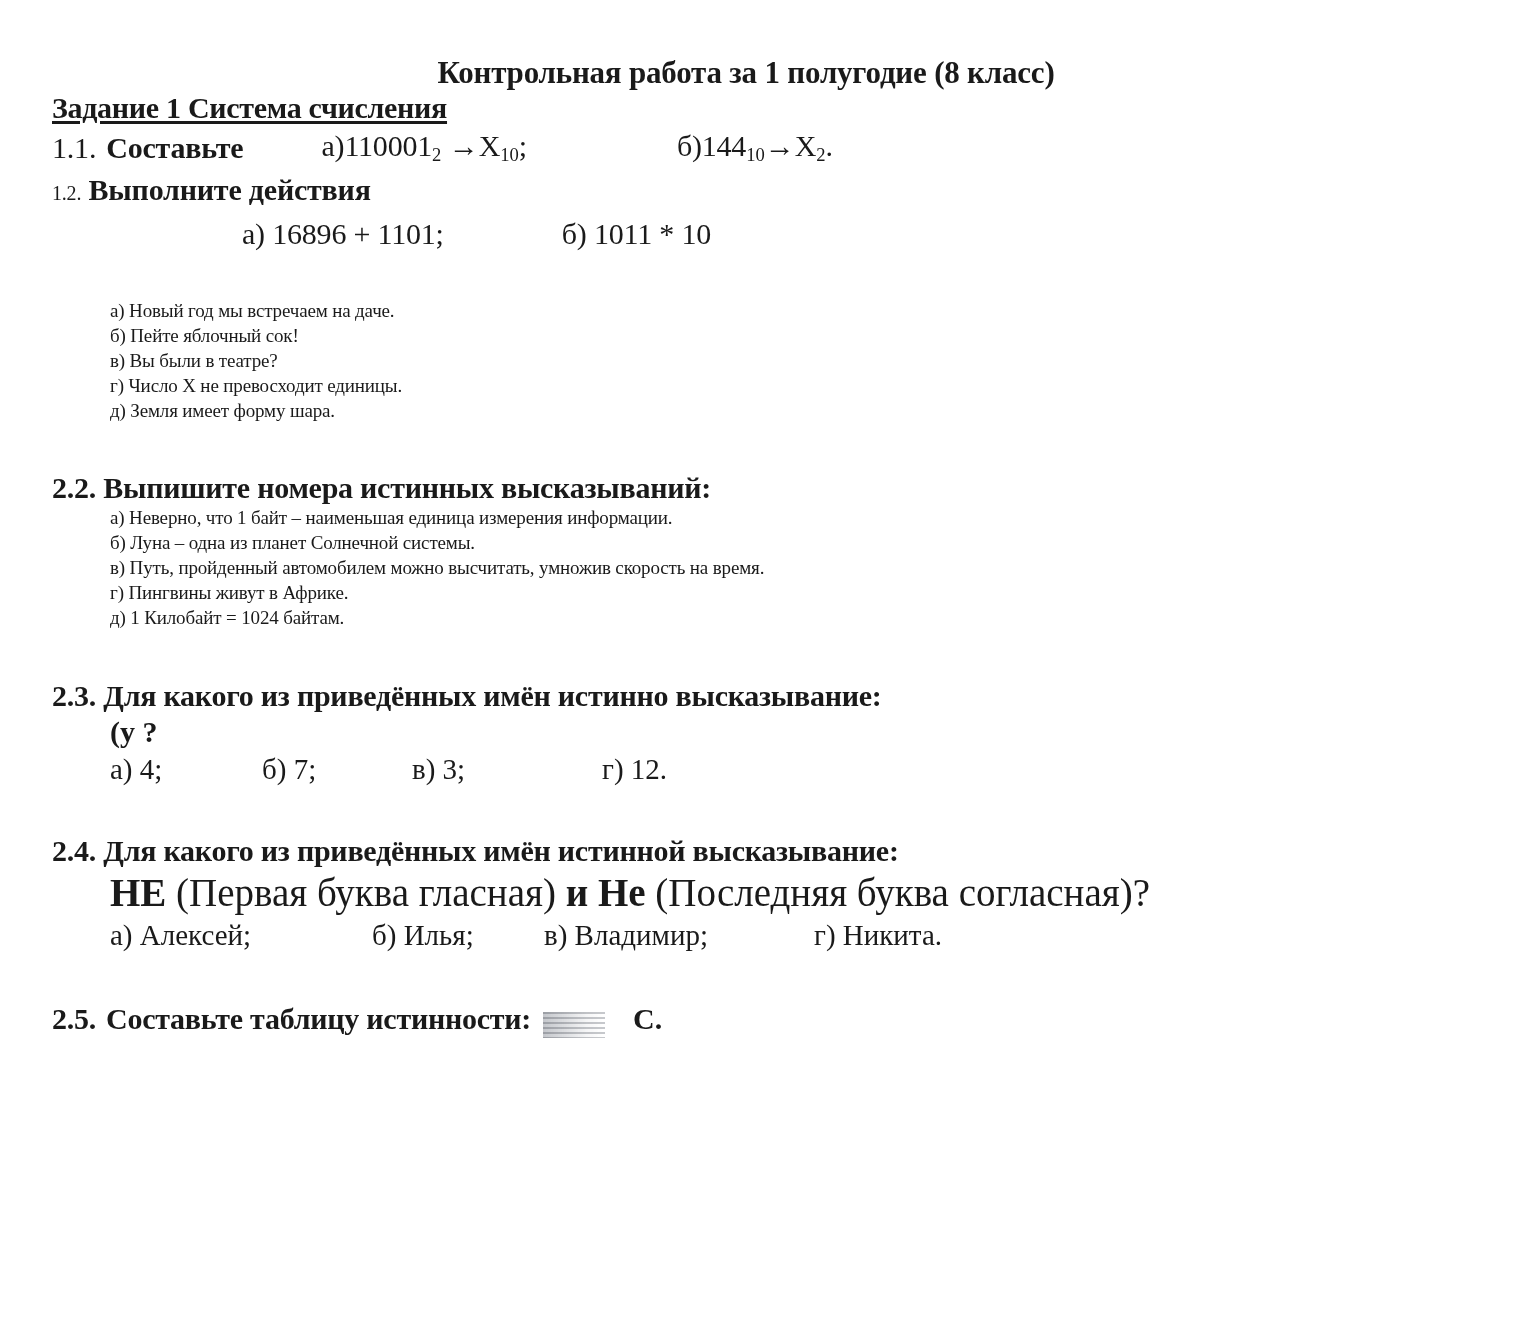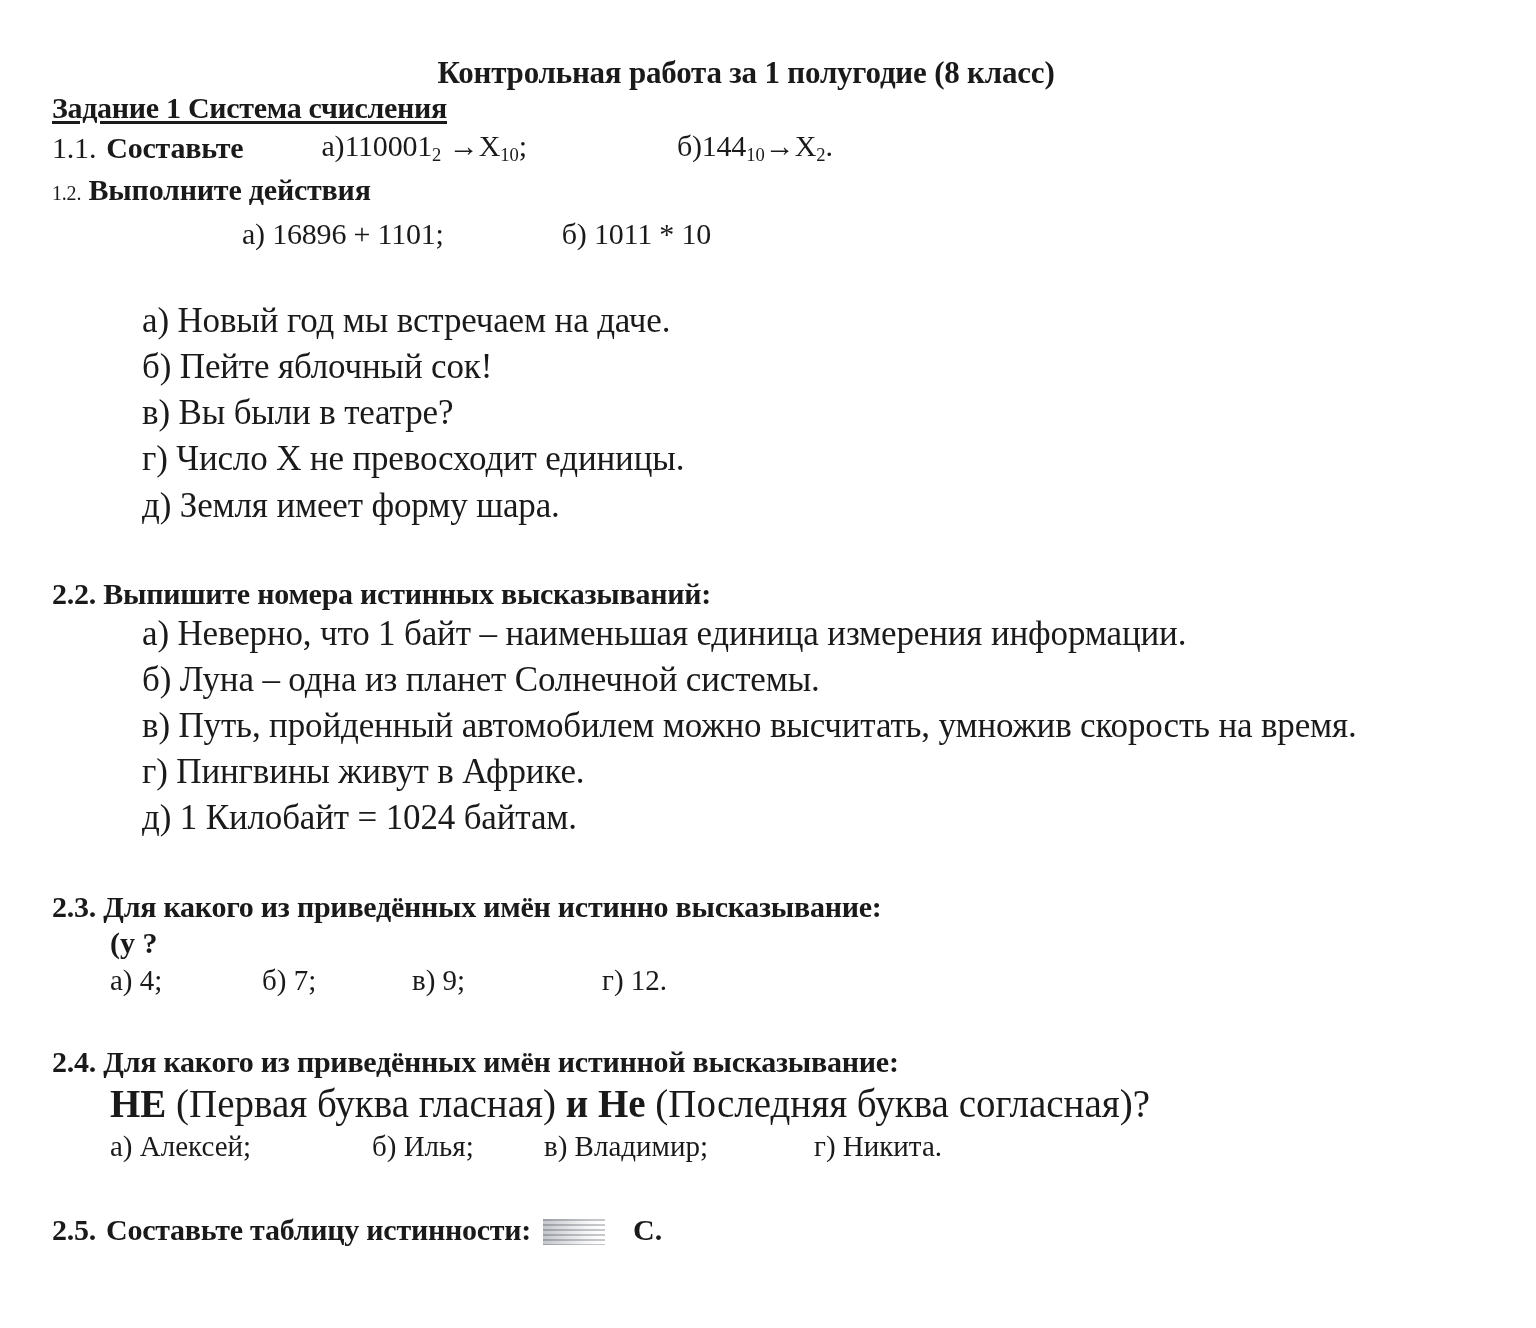--- a/index.html
+++ b/index.html
@@ -81,25 +81,24 @@
     font-weight: bold;
     font-size: 30px;
     letter-spacing: -0.25px;
     white-space: nowrap;
   }
   .q-2-1 { margin-top: 50px; }
   .opts {
     padding-left: 58px;
   }
   .opt {
-    font-size: 35px;
+    font-size: 19px;
     line-height: 1.32;
     white-space: nowrap;
     letter-spacing: -0.15px;
-    margin-left: 32px;
   }
   .q-2-2 { margin-top: 48px; }
   .q-2-3 { margin-top: 48px; }
   .formula-line {
     font-weight: bold;
     font-size: 30px;
     padding-left: 58px;
     margin-top: 2px;
   }
   .inline-opts {
@@ -123,21 +122,21 @@
     margin-top: 4px;
     font-size: 29px;
     white-space: nowrap;
   }
   .nm-a { display: inline-block; width: 262px; }
   .nm-b { display: inline-block; width: 172px; }
   .nm-c { display: inline-block; width: 270px; }
   .q-2-5 {
     margin-top: 50px;
     display: flex;
-    align-items: center;
+    align-items: flex-end;
   }
   .smudge {
     display: inline-block;
     width: 62px;
     height: 26px;
     margin: 0 28px 0 12px;
     position: relative;
     top: 2px;
     background-image:
       linear-gradient(to right, rgba(130,135,145,0.55), rgba(150,155,165,0.10) 72%, rgba(255,255,255,0) 96%),
@@ -213,21 +212,21 @@
       <div class="opt">г) Пингвины живут в Африке.</div>
       <div class="opt">д) 1 Килобайт = 1024 байтам.</div>
     </div>
 
     <div class="q q-2-3">
       <span>2.3.</span>
       <span>Для какого из приведённых имён истинно высказывание:</span>
     </div>
     <div class="formula-line">(у ?</div>
     <div class="inline-opts">
-      <span class="io-a">а) 4;</span><span class="io-b">б) 7;</span><span class="io-c">в) 9;</span><span>г) 12.</span>
+      <span class="io-a">а) 4;</span><span class="io-b">б) 7;</span><span class="io-c">в) 3;</span><span>г) 12.</span>
     </div>
 
     <div class="q q-2-4">
       <span>2.4.</span>
       <span>Для какого из приведённых имён истинной высказывание:</span>
     </div>
     <div class="formula-2-4">
       <span class="bold">НЕ</span>
       <span>(Первая буква гласная)</span>
       <span class="bold">и Не</span>

